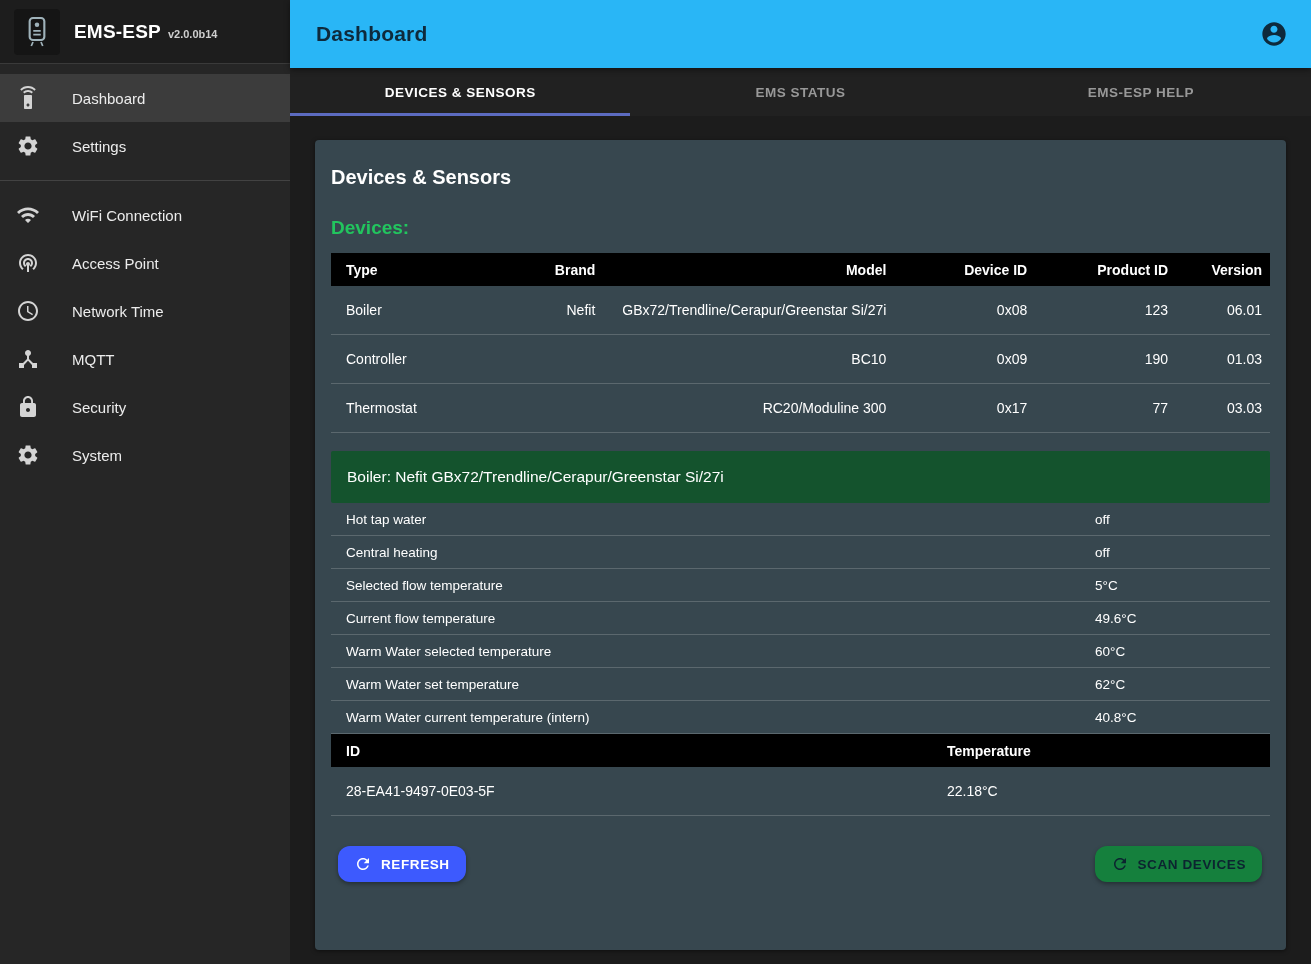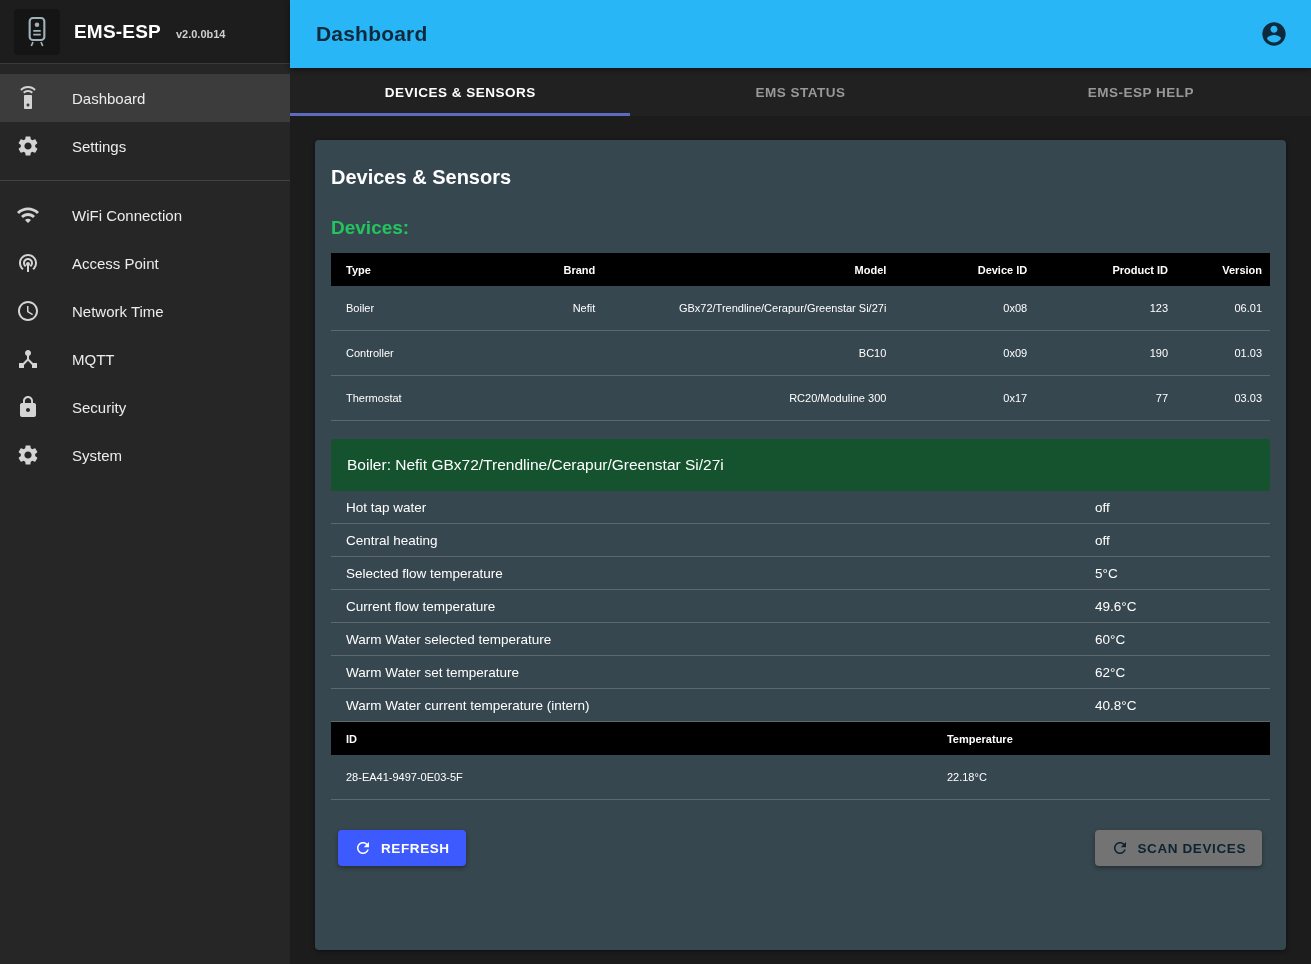--- a/index.html
+++ b/index.html
@@ -13,21 +13,21 @@
   .app { display:flex; width:1311px; height:964px; }
 
   
   .sidebar { width:290px; flex-shrink:0; background:#262626; display:flex; flex-direction:column; }
   .sidebar-header {
     height:64px; background:#1d1d1d; border-bottom:1px solid #3a3a3a;
     display:flex; align-items:center; padding:0 14px; gap:14px;
   }
   .logo-tile { width:46px; height:46px; background:#151515; border-radius:4px;
     display:flex; align-items:center; justify-content:center; color:#9fb2ba; }
-  .app-title-wrap { display:flex; align-items:baseline; gap:15px; }
+  .app-title-wrap { display:flex; align-items:baseline; gap:7px; }
   .app-title { font-size:19px; font-weight:bold; color:#ffffff; letter-spacing:0.2px; }
   .app-version { font-size:11px; font-weight:bold; color:#cfcfcf; }
 
   .menu { padding-top:10px; display:flex; flex-direction:column; }
   .menu-item {
     height:48px; display:flex; align-items:center; gap:32px;
     padding:0 16px; cursor:pointer; color:#ececec; font-size:15px;
   }
   .menu-item .mi-icon { width:24px; height:24px; color:#d4d4d4; display:flex; align-items:center; justify-content:center; }
   .menu-item.active { background:#3c3c3c; }
@@ -55,21 +55,21 @@
 
   .content { flex:1; padding:24px 25px 14px 25px; overflow:hidden; background:#1c1c1c; }
   .card {
     background:#37474f; border-radius:4px; height:100%;
     padding:14px 16px 20px 16px; box-shadow:0 1px 4px rgba(0,0,0,0.5);
   }
 
   .card-title { margin:12px 0 0 0; font-size:20px; font-weight:bold; color:#fff; }
   .section-heading { margin:28px 0 14px 0; font-size:19px; font-weight:bold; color:#22c55e; }
 
-  table { width:100%; border-collapse:collapse; font-size:11px; table-layout:fixed; }
+  table { width:100%; border-collapse:collapse; font-size:14px; table-layout:fixed; }
   thead th { background:#000; color:#fff; font-weight:bold; height:33px; padding:0 8px; }
   tbody td { height:34px; padding:16px 8px; border-bottom:1px solid rgba(255,255,255,0.18); color:#fff; }
   .al { text-align:left; padding-left:15px; }
   .ac { text-align:right; }
 
   .devices-table col.c-type { width:11%; }
   .devices-table col.c-brand { width:18%; }
   .devices-table col.c-model { width:31%; }
   .devices-table col.c-devid { width:15%; }
   .devices-table col.c-prodid { width:15%; }
@@ -85,26 +85,26 @@
   }
   .kv-label { flex:1; }
   .kv-value { width:175px; }
 
   .sensors-table col.c-id { width:64%; }
   .sensors-table col.c-temp { width:36%; }
 
   .actions { display:flex; justify-content:space-between; align-items:center; margin-top:30px; padding:0 8px 0 7px; }
   .btn {
     display:inline-flex; align-items:center; gap:9px; height:36px; padding:16px 16px;
-    border:none; border-radius:4px; font-family:"Liberation Sans", sans-serif;
+    border:none; border-radius:12px; font-family:"Liberation Sans", sans-serif;
     font-size:13.5px; font-weight:bold; letter-spacing:0.6px; cursor:pointer;
     box-shadow:0 2px 4px rgba(0,0,0,0.35); text-transform:uppercase;
   }
   .btn-refresh { background:#3d5afe; color:#ffffff; }
-  .btn-scan { background:#737373; color:#0c2430; }
+  .btn-scan { background:#15803d; color:#0c2430; }
   .btn svg { display:block; }
 </style>
 </head>
 <body>
 
 <div class="app">
 
   <aside class="sidebar">
     <div class="sidebar-header">
       <span class="logo-tile">

